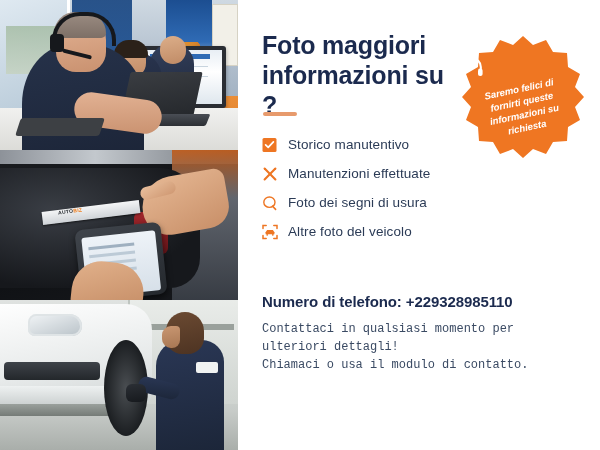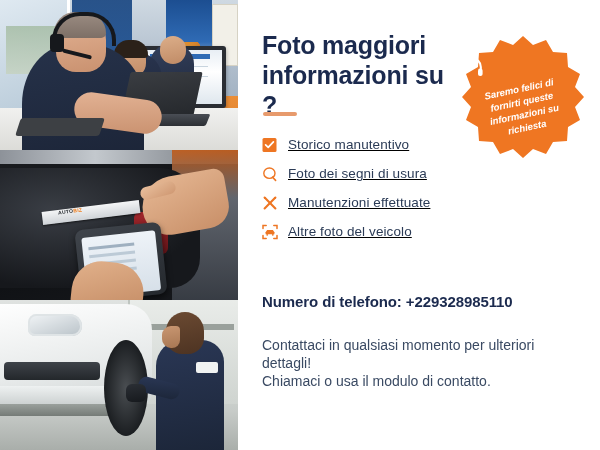--- a/index.html
+++ b/index.html
@@ -383,21 +383,20 @@
 
   
   .features {
     position: absolute;
     left: 24px;
     top: 130px;
     width: 320px;
     list-style: none;
     margin: 0;
     padding: 0;
-    text-decoration: underline;
   }
   .feature {
     display: flex;
     align-items: center;
     height: 29px;
   }
   .feature-icon {
     width: 26px;
     flex: 0 0 26px;
     display: flex;
@@ -417,25 +416,26 @@
     left: 24px;
     top: 293px;
     font-size: 15px;
     font-weight: bold;
     color: #1b2a4e;
     letter-spacing: -0.1px;
   }
   .contact-text {
     position: absolute;
     left: 24px;
-    top: 336px;
+    top: 320px;
     width: 310px;
-    font-size: 14px;
+    font-size: 12px;
     line-height: 18px;
     color: #3a4a63;
+    font-family: Liberation Mono, monospace;
   }
 </style>
 </head>
 <body>
 
 <div id="root">
 
   <div class="photo-column">
 
     <div class="photo">
@@ -534,38 +534,38 @@
           <svg width="15" height="16" viewBox="0 0 15 16">
             <rect x="0.5" y="1" width="14" height="14" rx="1.5" fill="#ee7623"></rect>
             <path d="M3.6 7.8 L6.2 10.4 L11.4 4.8" fill="none" stroke="#ffffff" stroke-width="1.7" stroke-linecap="round" stroke-linejoin="round"></path>
           </svg>
         </span>
         <span class="feature-label">Storico manutentivo</span>
       </li>
 
       <li class="feature">
         <span class="feature-icon">
-          <svg width="16" height="16" viewBox="0 0 16 16" fill="none" stroke="#ee7623" stroke-width="1.4">
-            <ellipse cx="7.4" cy="7.2" rx="5.6" ry="5.2"></ellipse>
-            <path d="M10.6 11.2 L13.6 14.4" stroke-linecap="round" stroke-width="1.6"></path>
-          </svg>
-        </span>
-        <span class="feature-label">Foto dei segni di usura</span>
-      </li>
-
-      <li class="feature">
-        <span class="feature-icon">
           <svg width="16" height="16" viewBox="0 0 16 16" stroke="#ee7623" stroke-width="2.1" stroke-linecap="round" fill="none">
             <path d="M2.6 2.6 L13.4 13.4"></path>
             <path d="M13.4 2.6 L2.6 13.4"></path>
             <circle cx="3" cy="3" r="1.1" fill="#ee7623" stroke="none"></circle>
             <circle cx="13" cy="3" r="1.1" fill="#ee7623" stroke="none"></circle>
           </svg>
         </span>
         <span class="feature-label">Manutenzioni effettuate</span>
+      </li>
+
+      <li class="feature">
+        <span class="feature-icon">
+          <svg width="16" height="16" viewBox="0 0 16 16" fill="none" stroke="#ee7623" stroke-width="1.4">
+            <ellipse cx="7.4" cy="7.2" rx="5.6" ry="5.2"></ellipse>
+            <path d="M10.6 11.2 L13.6 14.4" stroke-linecap="round" stroke-width="1.6"></path>
+          </svg>
+        </span>
+        <span class="feature-label">Foto dei segni di usura</span>
       </li>
 
       <li class="feature">
         <span class="feature-icon">
           <svg width="16" height="16" viewBox="0 0 16 16" fill="none" stroke="#ee7623" stroke-width="1.5" stroke-linecap="round">
             <path d="M1 4.6 V1.6 H4.2"></path>
             <path d="M11.8 1.6 H15 V4.6"></path>
             <path d="M15 11.4 V14.4 H11.8"></path>
             <path d="M4.2 14.4 H1 V11.4"></path>
             <path d="M3.6 10.2 h8.8 v-1.9 l-1.5 -2.2 h-5.8 l-1.5 2.2 z" fill="#ee7623" stroke="none"></path>

